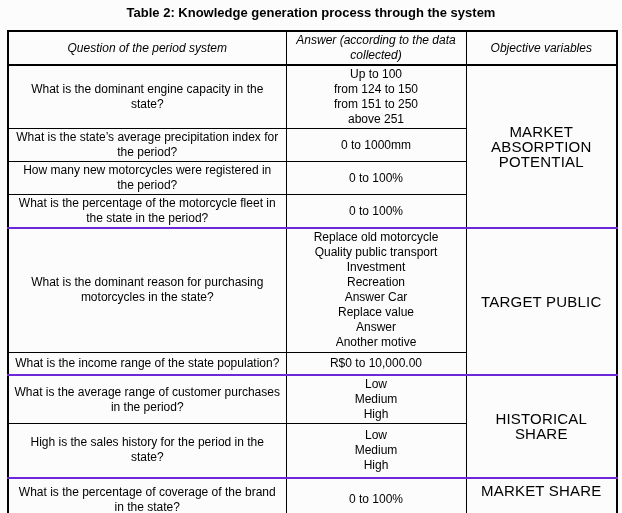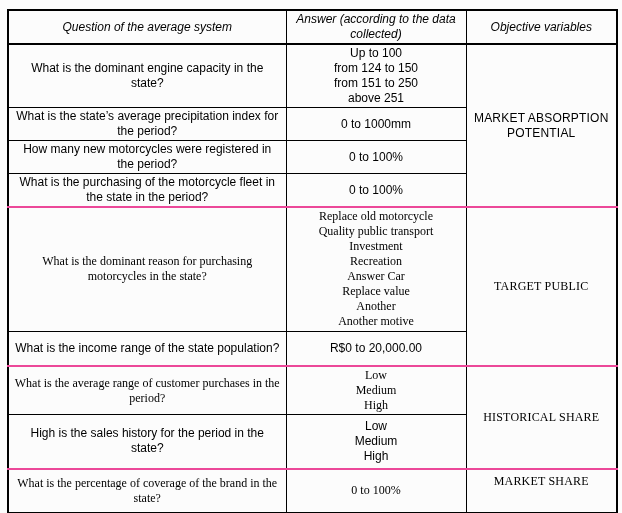--- a/index.html
+++ b/index.html
@@ -39,41 +39,42 @@
     padding: 1px 5px;
     font-size: 12px;
     line-height: 15px;
   }
   .ktable th {
     font-weight: normal;
     font-style: italic;
     font-size: 12px;
     border-bottom: 2px solid #000;
   }
-  tr.section-start td { border-top: 2px solid #ec4899; font-family: Liberation Serif, serif; }
-  td.obj-cell { font-size: 12px; letter-spacing: 0.2px; }
+  tr.section-start td { border-top: 2px solid #6d28d9; }
+  td.obj-cell { font-size: 15px; letter-spacing: 0.2px; }
   td.obj-top  { vertical-align: top; padding-top: 4px; }
   .ans-line, .q-text { display: block; }
 </style>
 </head>
 <body>
 
 <div class="page">
 
+  <div class="caption">Table 2: Knowledge generation process through the system</div>
 
   <table class="ktable">
     <colgroup>
       <col class="c-q">
         <col class="c-a">
         <col class="c-obj">
     </colgroup>
 
     <tbody>
         <tr class="header-row" style="height:29px">
-      <th>Question of the average system</th>
+      <th>Question of the period system</th>
       <th>Answer (according to the data collected)</th>
       <th>Objective variables</th>
     </tr>
 
     <tr style="height:62px">
       <td>
         <span class="q-text">What is the dominant engine capacity in the state?</span>
       </td>
       <td>
         <span class="ans-line">Up to 100</span>
@@ -94,49 +95,49 @@
     <tr style="height:29px">
       <td>
         <span class="q-text">How many new motorcycles were registered in the period?</span>
       </td>
       <td>
         <span class="ans-line">0 to 100%</span>
       </td>
     </tr>
     <tr style="height:29px">
       <td>
-        <span class="q-text">What is the purchasing of the motorcycle fleet in the state in the period?</span>
+        <span class="q-text">What is the percentage of the motorcycle fleet in the state in the period?</span>
       </td>
       <td>
         <span class="ans-line">0 to 100%</span>
       </td>
     </tr>
 
     <tr class="section-start" style="height:124px">
       <td>
         <span class="q-text">What is the dominant reason for purchasing motorcycles in the state?</span>
       </td>
       <td>
         <span class="ans-line">Replace old motorcycle</span>
         <span class="ans-line">Quality public transport</span>
         <span class="ans-line">Investment</span>
         <span class="ans-line">Recreation</span>
         <span class="ans-line">Answer Car</span>
         <span class="ans-line">Replace value</span>
-        <span class="ans-line">Another</span>
+        <span class="ans-line">Answer</span>
         <span class="ans-line">Another motive</span>
       </td>
       <td class="obj-cell" rowspan="2">TARGET PUBLIC</td>
     </tr>
-    <tr style="height:35px">
+    <tr style="height:23px">
       <td>
         <span class="q-text">What is the income range of the state population?</span>
       </td>
       <td>
-        <span class="ans-line">R$0 to 20,000.00</span>
+        <span class="ans-line">R$0 to 10,000.00</span>
       </td>
     </tr>
 
     <tr class="section-start" style="height:40px">
       <td>
         <span class="q-text">What is the average range of customer purchases in the period?</span>
       </td>
       <td>
         <span class="ans-line">Low</span>
         <span class="ans-line">Medium</span>

